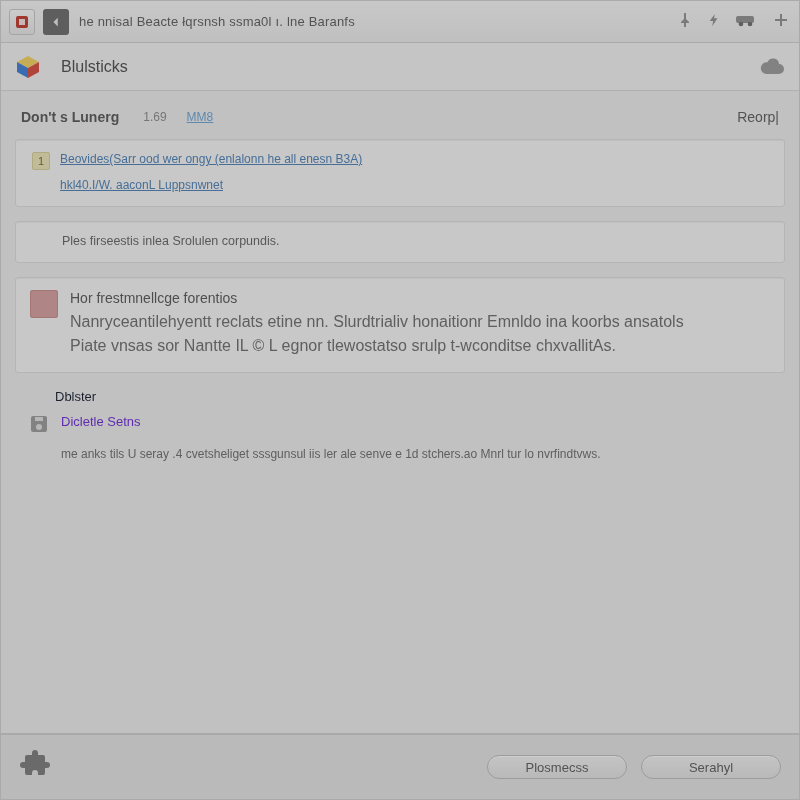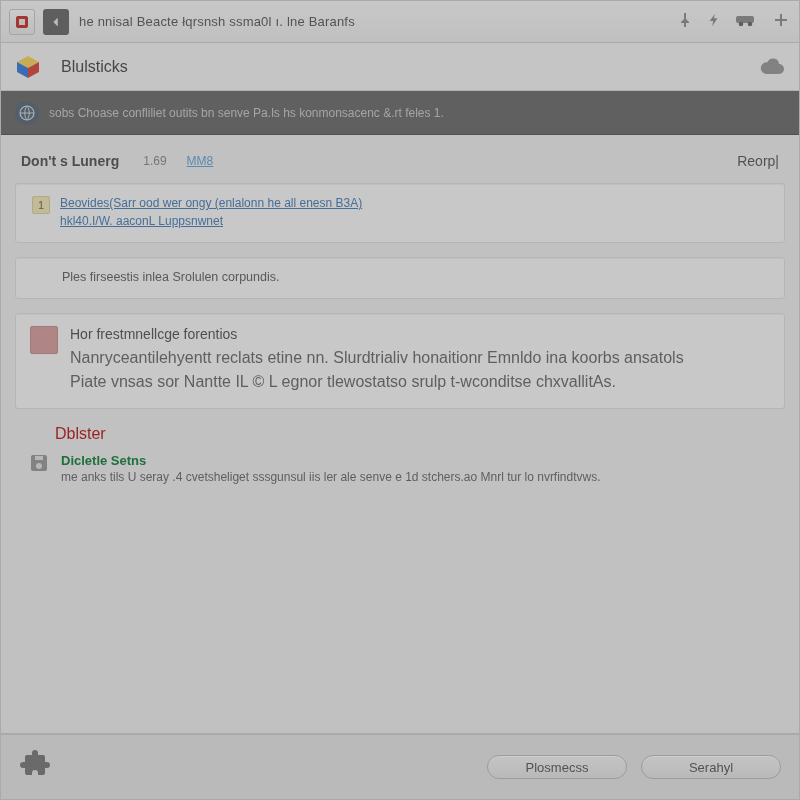--- a/index.html
+++ b/index.html
@@ -62,32 +62,32 @@
     background:#f7f7f7; border:1px solid #dedede; border-radius:3px;
     padding:12px 16px 14px 16px; margin-bottom:14px;
     box-shadow: 0 1px 0 rgba(0,0,0,.04) inset;
   }
   .card .num-badge {
     display:inline-block; width:18px;height:18px; background:#efe6b8; border:1px solid #d8cf95;
     color:#7a6a20; font-size:11px; text-align:center; line-height:16px; border-radius:2px; margin-right:10px; flex-shrink:0;
   }
   .card a.lnk { color:#4a7fb6; text-decoration:underline; font-size:12px; }
   .card .row1 { display:flex; align-items:flex-start; }
-  .card .col { display:flex;flex-direction:column; gap:4px; }
+  .card .col { display:flex;flex-direction:column; gap:12px; }
   .card .plain { color:#636363; font-size:12.5px; margin-left:30px;}
 
   .card.red-accent { padding-left:14px; }
   .red-sq { width:28px;height:28px;background:#d79e9e; border:1px solid #c98a8a; border-radius:2px; margin-right:12px; flex-shrink:0;}
   .sect-title { color:#555; font-size:14px; margin-bottom:4px; }
   .sect-body { color:#6b6b6b; font-size:16px; line-height:1.5; }
 
-  .section-label { color:#b91c1c; font-size:16px; padding: 2px 6px 8px 40px; }
+  .section-label { color:#0f172a; font-size:13px; padding: 2px 6px 8px 40px; }
   .sub-block { padding: 2px 10px 8px 14px; display:flex; align-items:flex-start; gap:12px;}
   .sub-block .disk-icon svg{ fill:#9a9a9a; }
-  .sub-block .sb-title { color:#15803d; font-size:13px; margin-bottom:0;font-weight:bold;}
+  .sub-block .sb-title { color:#6d28d9; font-size:13px; margin-bottom:16px;}
   .sub-block .sb-body  { color:#6b6b6b; font-size:12px; line-height:1.5;}
 
   
   .footerbar {
     height: 66px; background:#e4e4e4; border-top:2px solid #cfcfcf;
     display:flex; align-items:center; padding:0 18px; gap:14px;
   }
   .footerbar .puzzle { margin-right:auto; }
   .btn {
     min-width:140px; height:24px; border-radius:18px; border:1px solid #bcbcbc;
@@ -148,29 +148,20 @@
       </svg>
     </span>
     <div class="brand">Blulsticks</div>
     <span class="cloud">
       <svg width="26" height="18" viewBox="0 0 26 18">
           <path fill="#9a9a9a" d="M20 8a6 6 0 00-11.6-1.7A5 5 0 007 18h13a5 5 0 000-10z"></path>
         </svg>
     </span>
   </div>
 
-  <div class="noticebar">
-    <span class="globe">
-      <svg width="16" height="16" viewBox="0 0 16 16">
-          <circle cx="8" cy="8" r="7" fill="none" stroke="#cfd8df" stroke-width="1.2"></circle>
-          <path d="M1 8h14M8 1c3 3 3 11 0 14M8 1c-3 3-3 11 0 14" stroke="#cfd8df" stroke-width="1" fill="none"></path>
-        </svg>
-    </span>
-    <span>sobs Choase confliliet outits bn senve Pa.ls hs konmonsacenc &amp;.rt feles 1.</span>
-  </div>
 
   <div class="content">
 
     <div class="panel-head">
       <span class="ph-title">Don't s Lunerg</span>
       <span class="ph-count">1.69</span>
       <span class="ph-tab">MM8</span>
       <span class="ph-right">Reorp|</span>
     </div>
 

